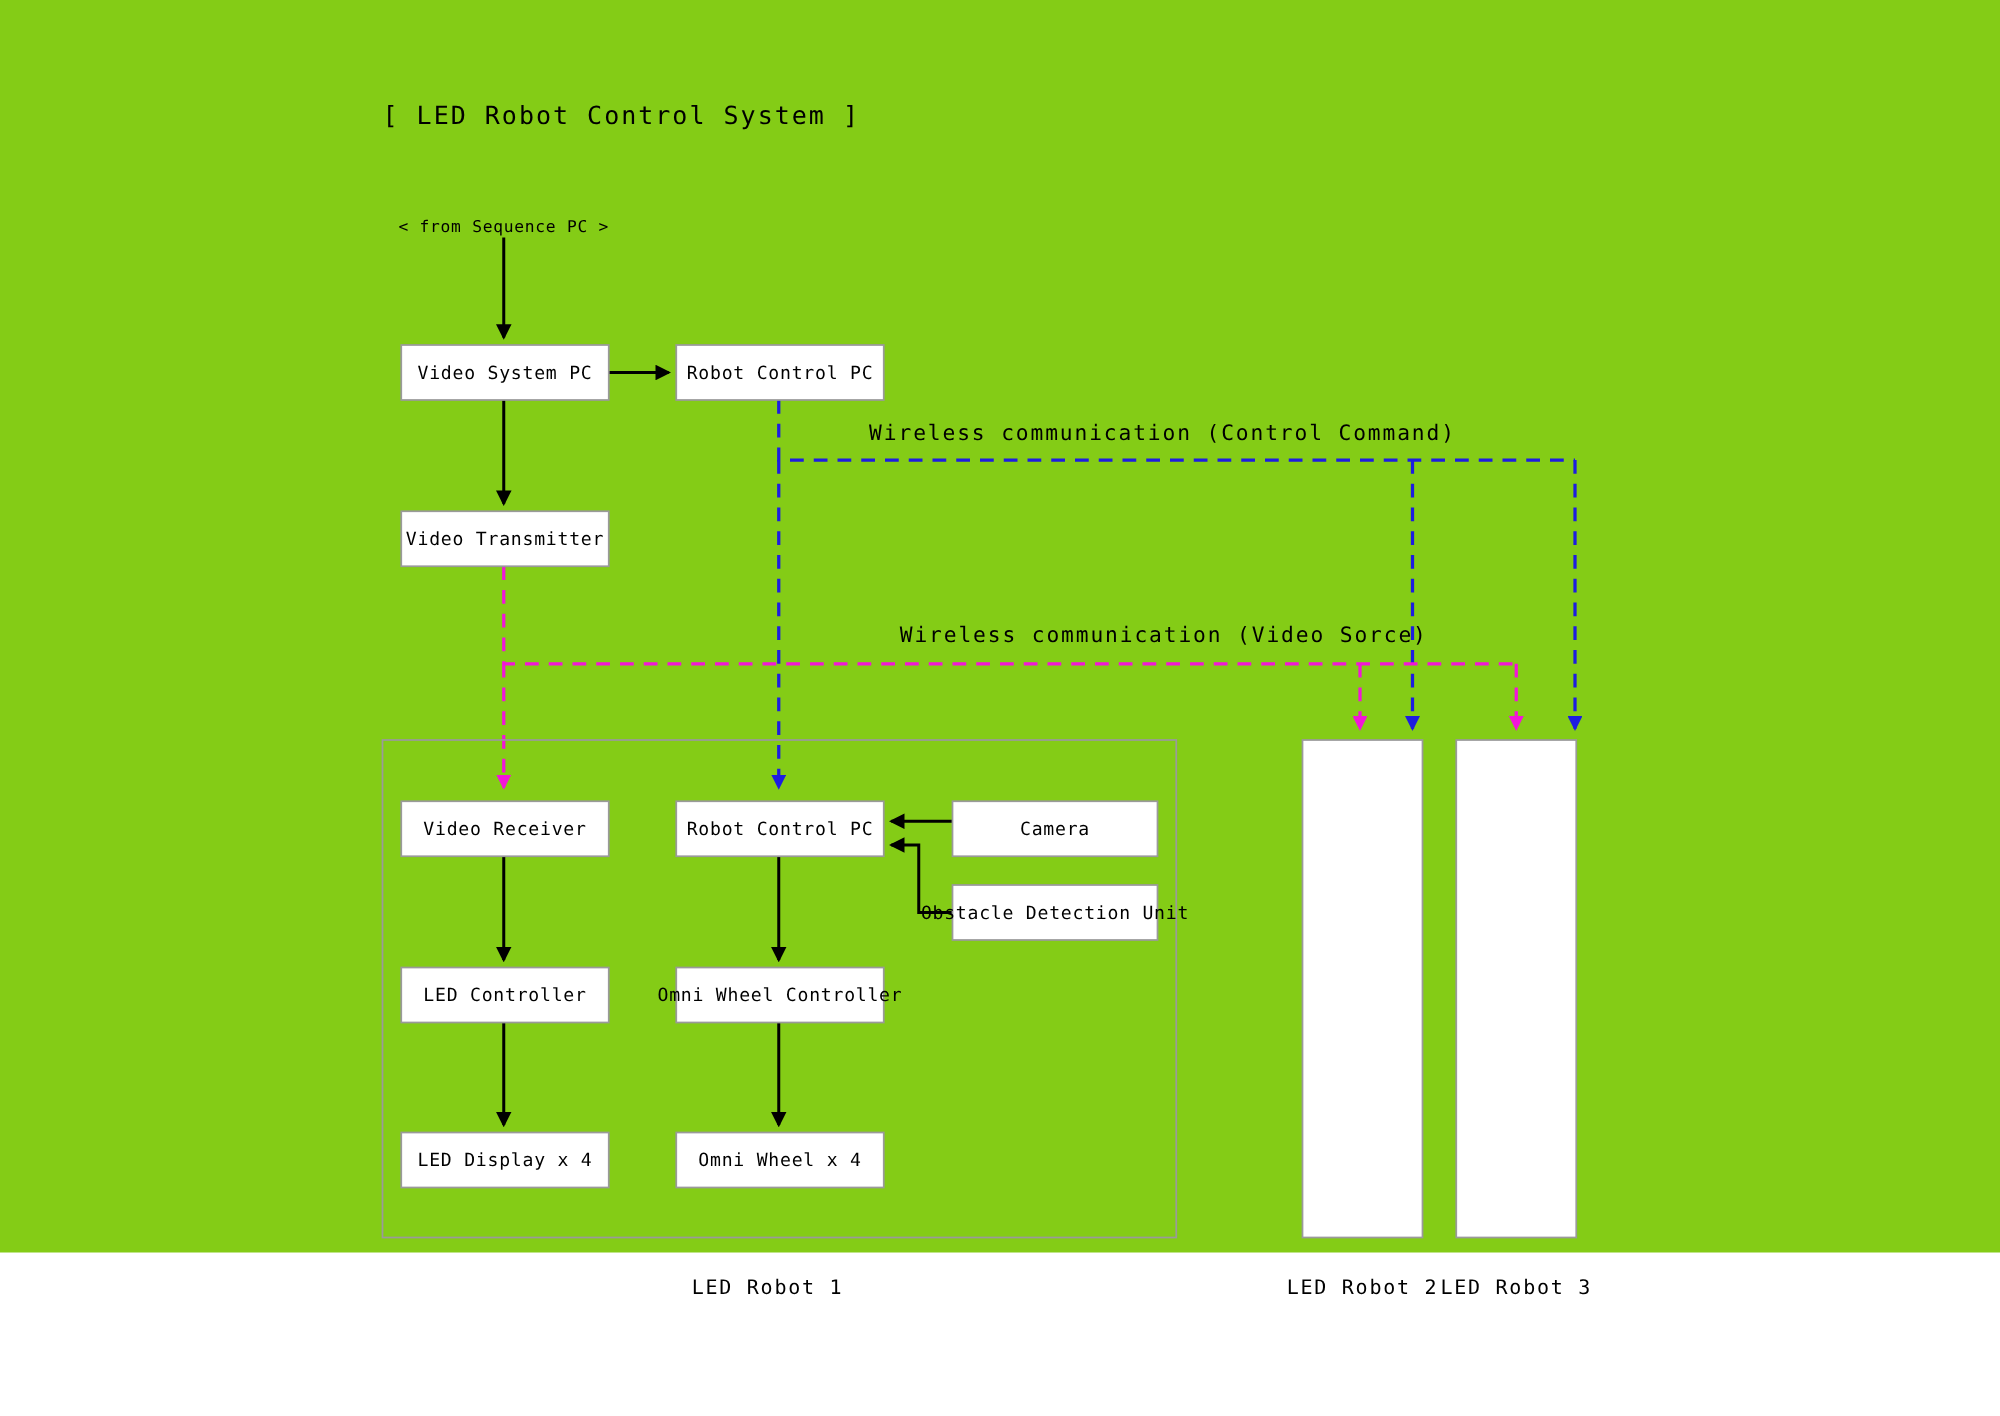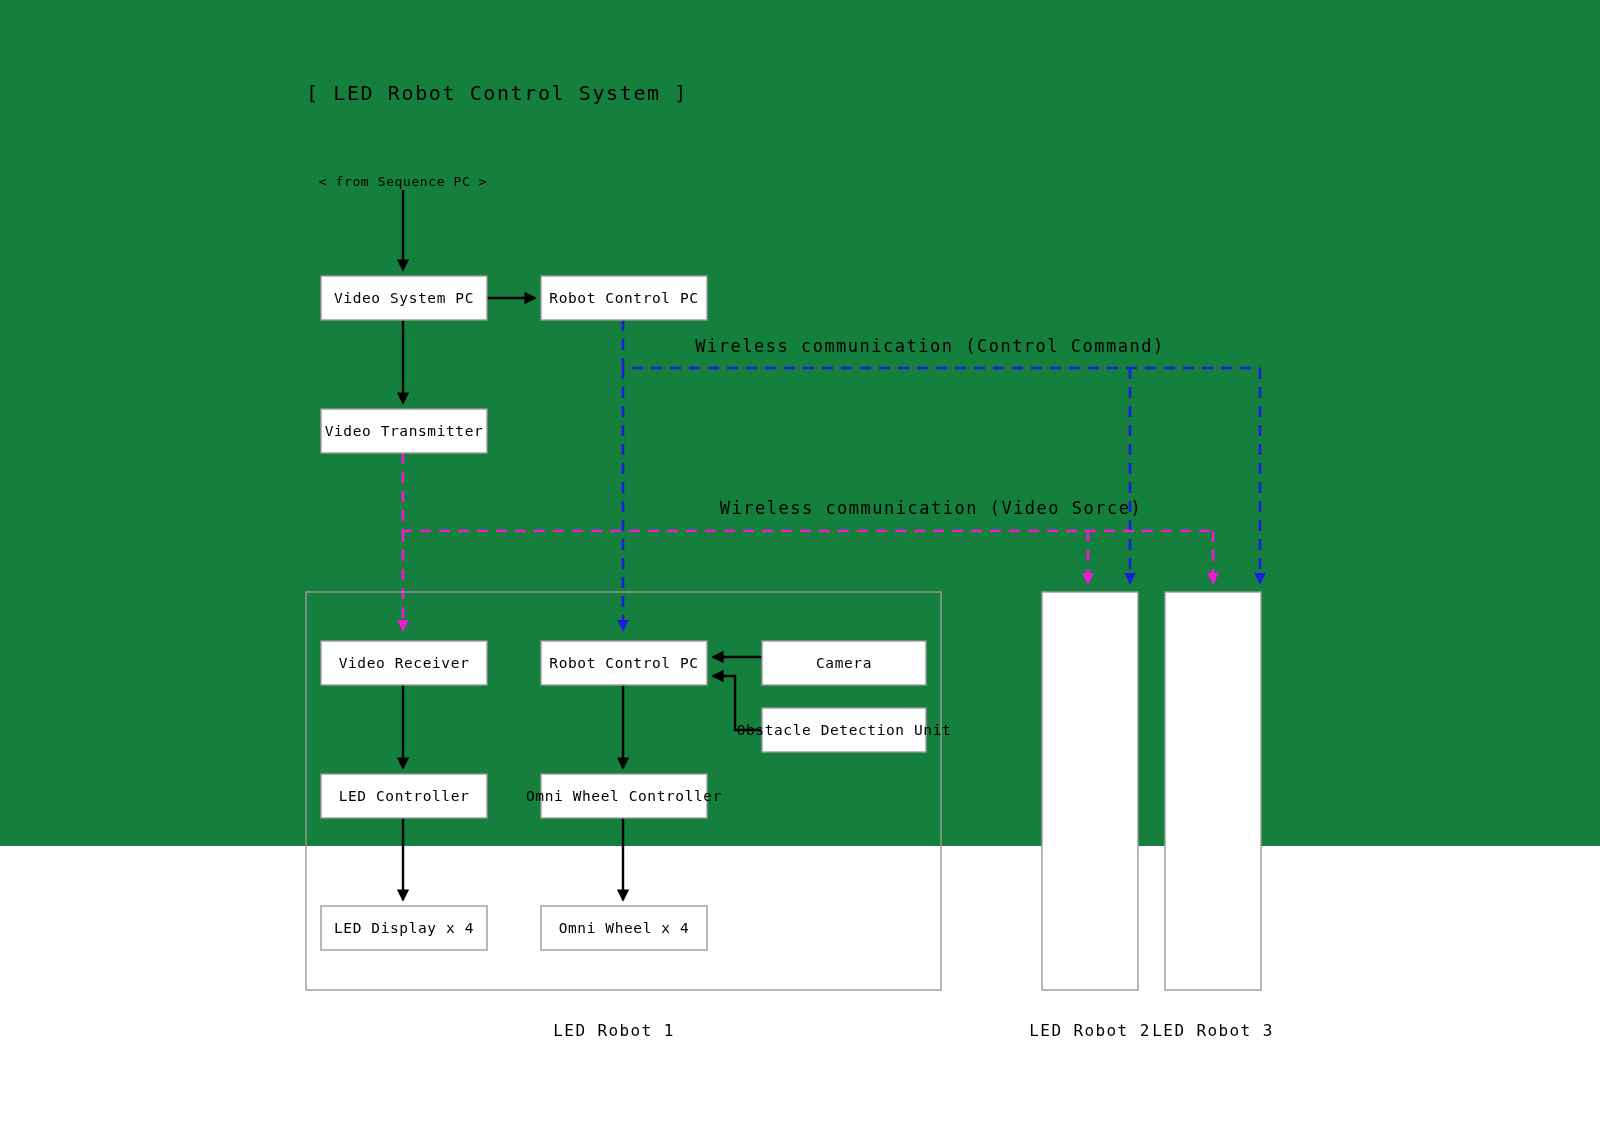--- a/index.html
+++ b/index.html
@@ -10,22 +10,22 @@
   body {
     width: 1600px;
     height: 1133px;
     font-family: "DejaVu Sans Mono", "Liberation Mono", monospace;
     color: #000000;
     overflow: hidden;
   }
   #canvas {
     position: relative;
     width: 1600px;
-    height: 846px;
-    background: #15803d;
+    height: 1002px;
+    background: #84cc16;
   }
   svg.diagram {
     position: absolute;
     left: 0;
     top: 0;
     width: 1600px;
     height: 1133px;
   }
   .node-rect {
     fill: #ffffff;

